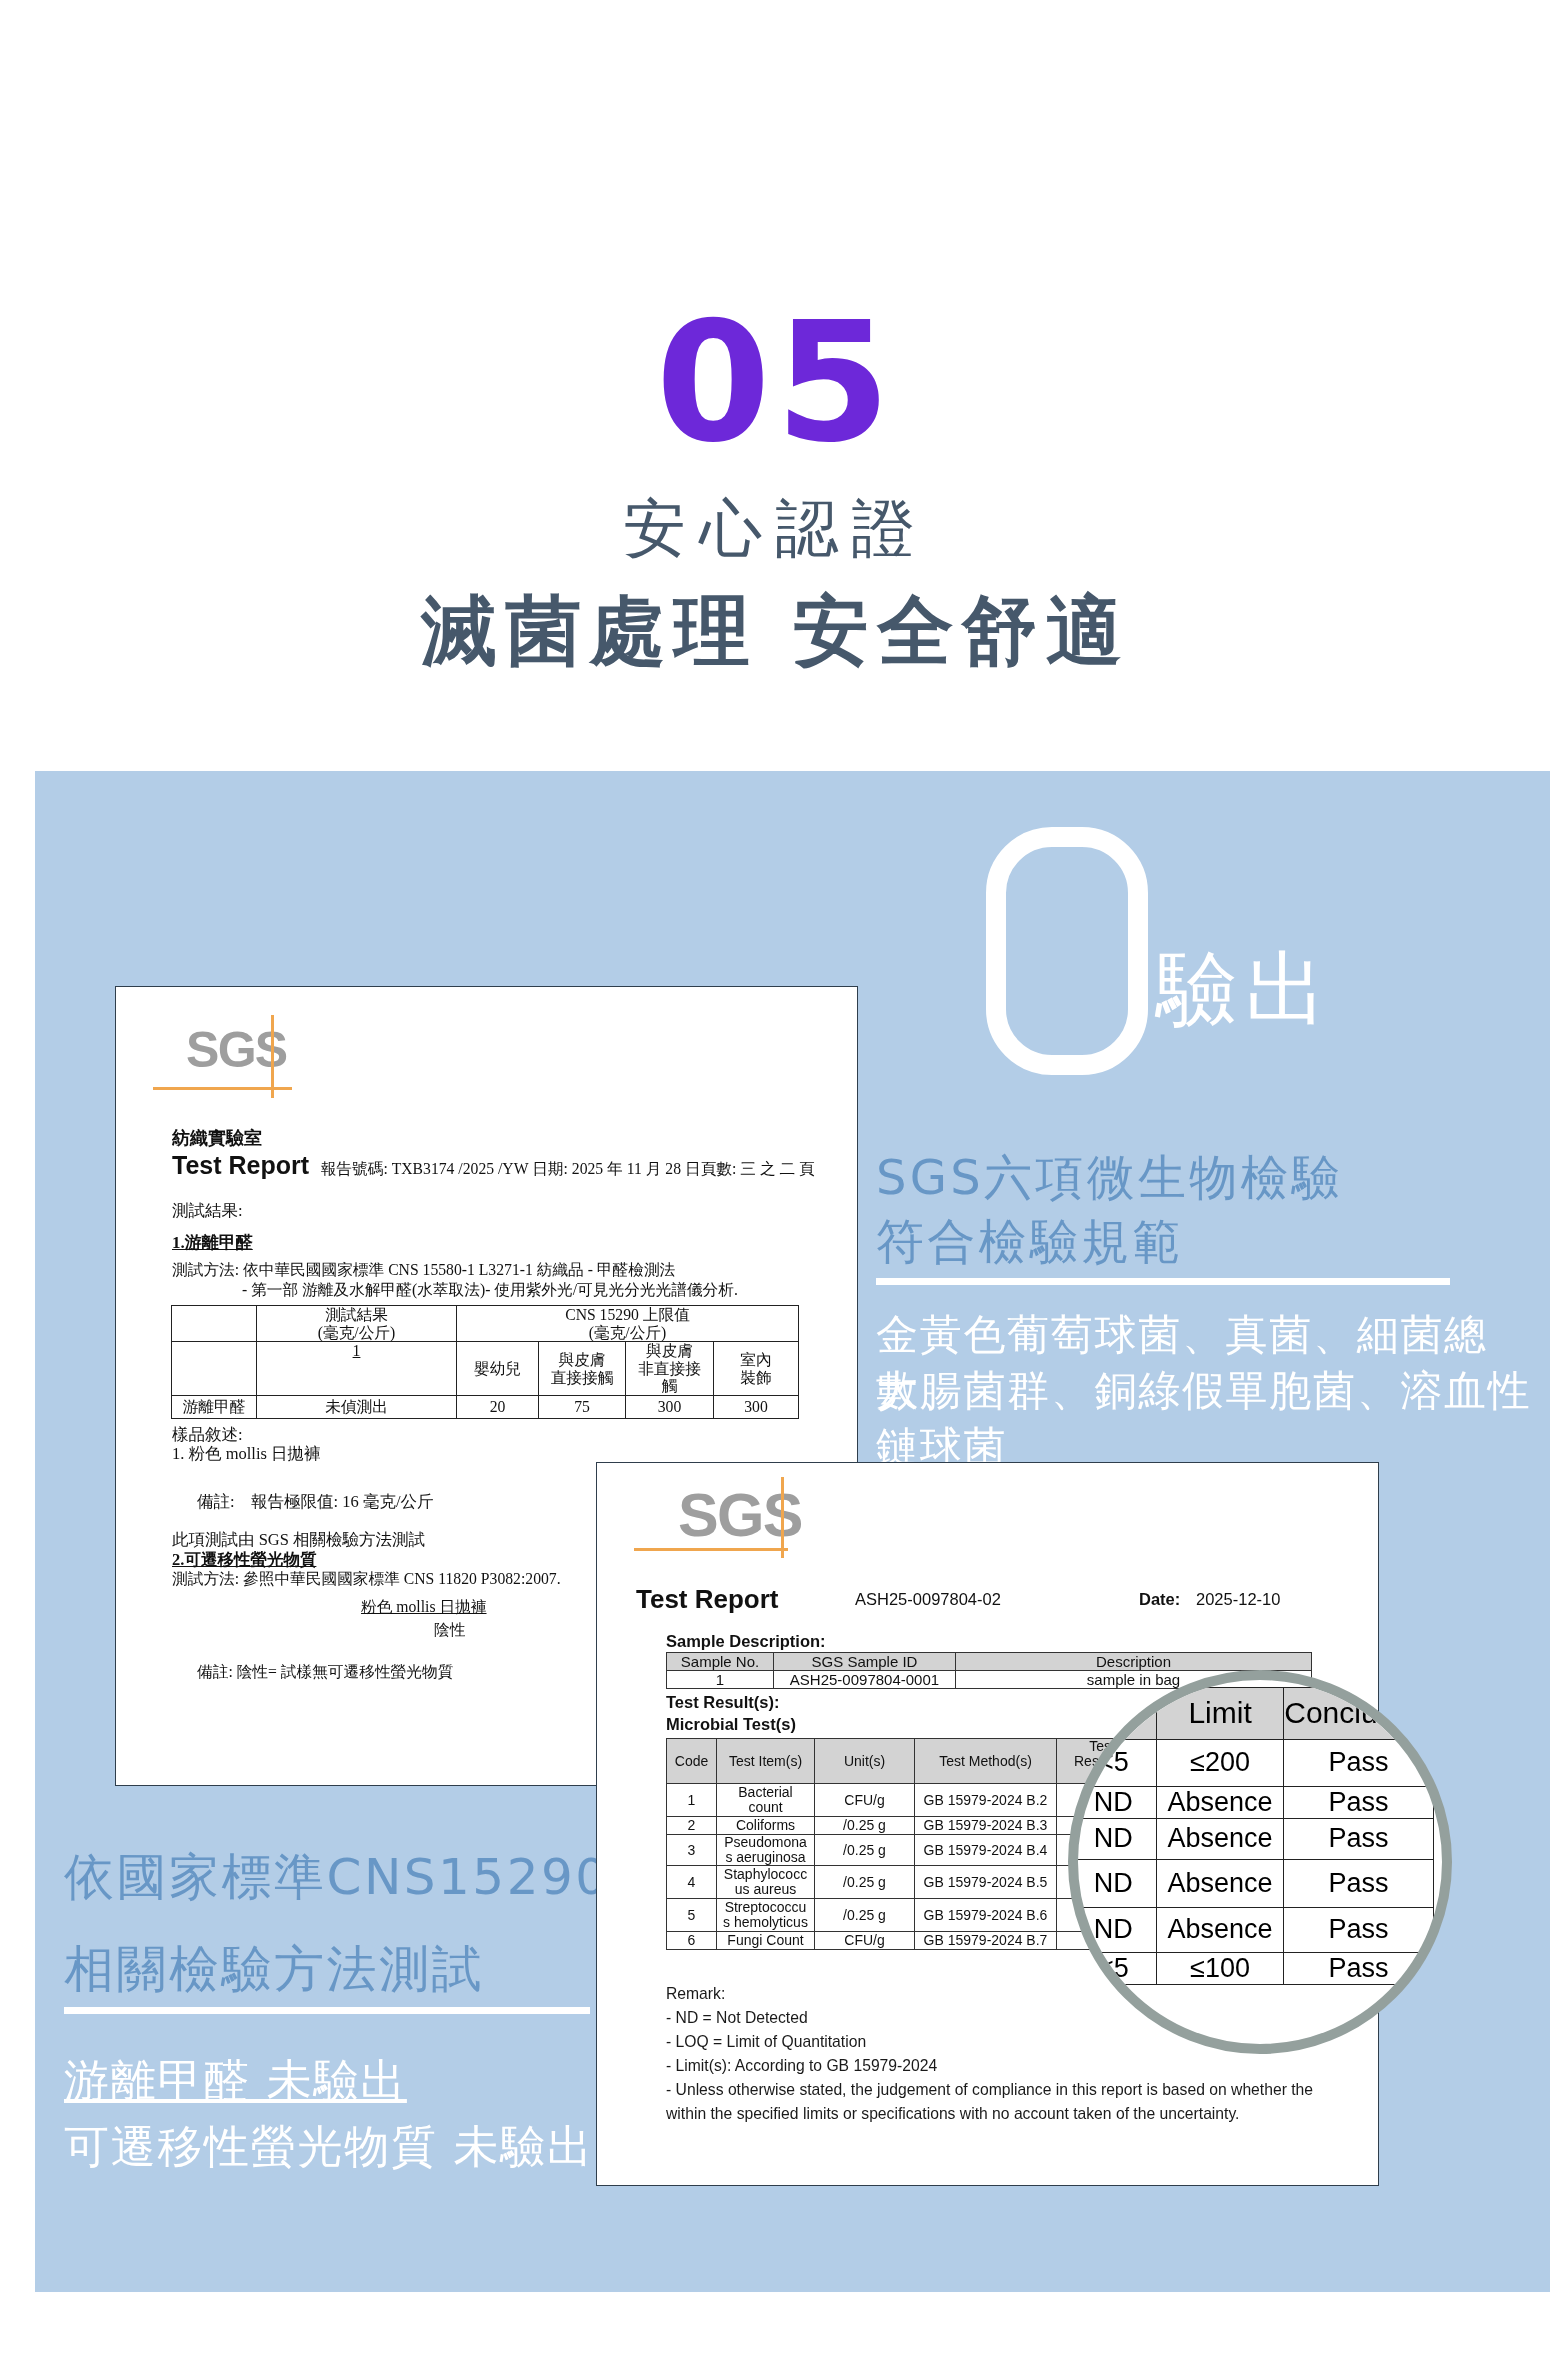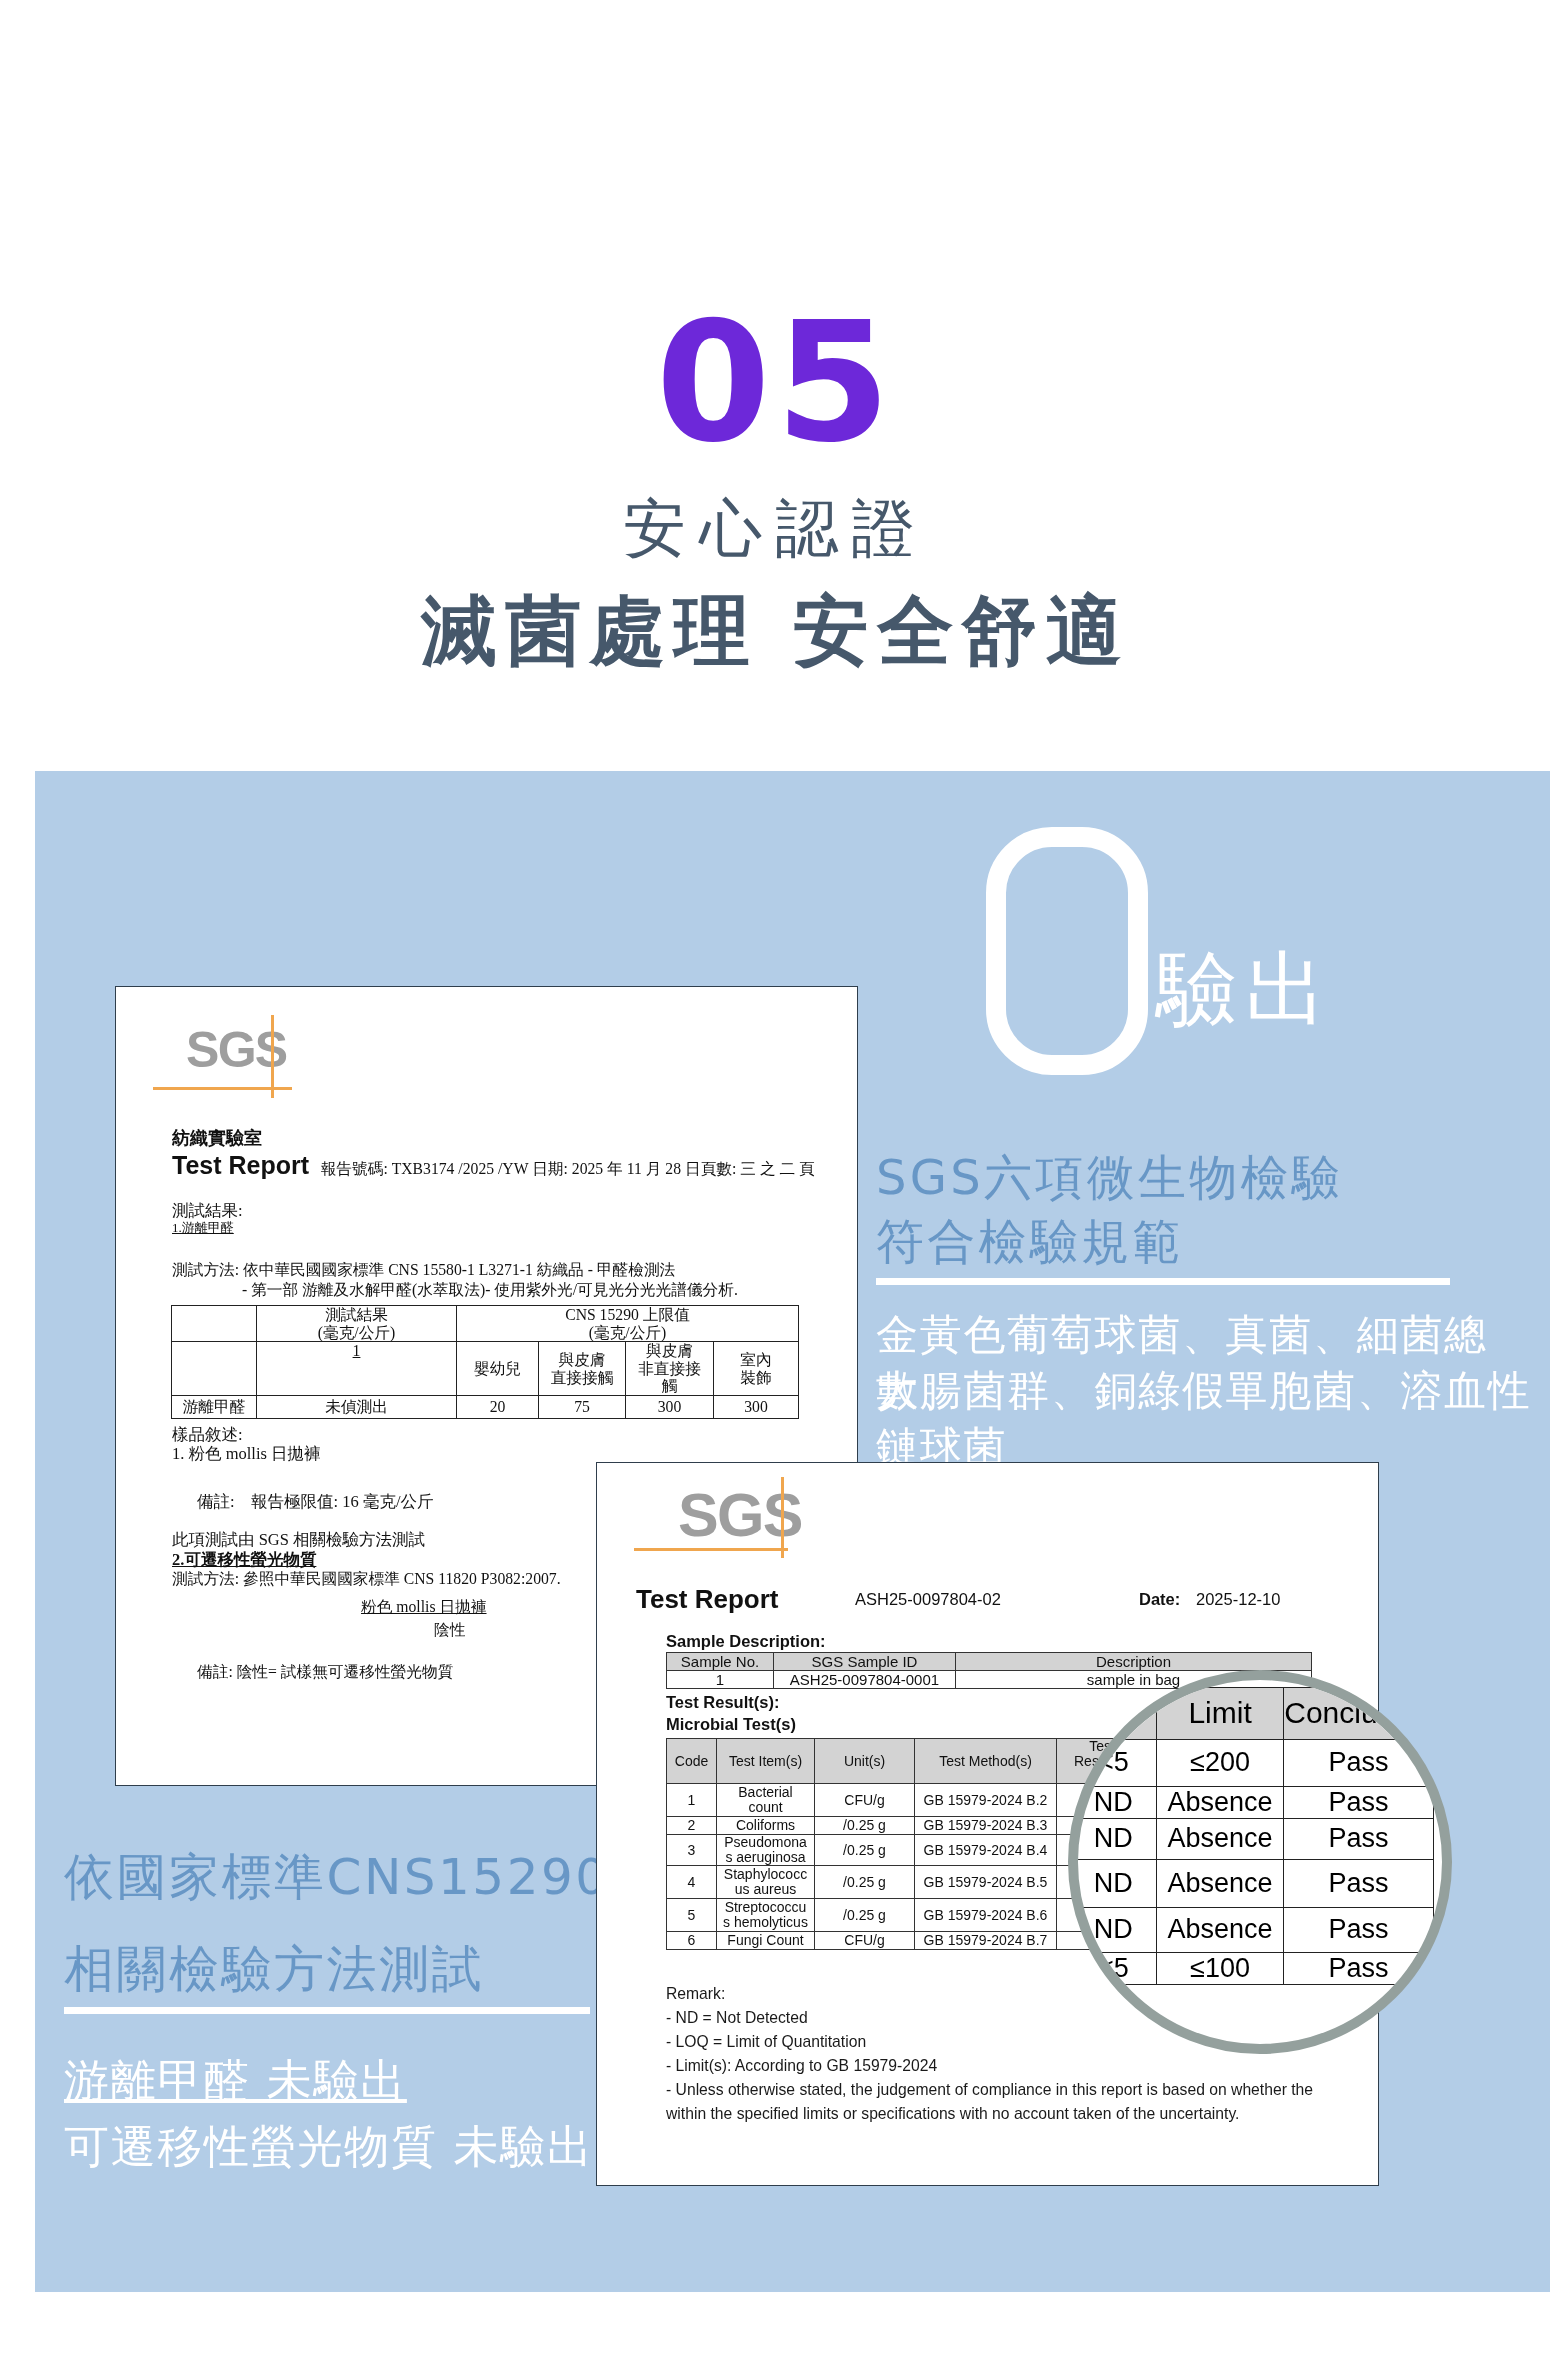--- a/index.html
+++ b/index.html
@@ -47,21 +47,21 @@
 
   .sgs-logo{position:absolute;color:#9e9e9e;font-weight:700;
             font-family:"Liberation Sans","DejaVu Sans",sans-serif;letter-spacing:-1.7px;line-height:1;margin-left:12px;}
   .oline{position:absolute;background:#f0a64e;}
 
   .d1-lab{left:56px;top:139px;font-size:18px;font-weight:700;}
   .d1-titlerow{left:56px;top:164px;display:flex;align-items:baseline;gap:11.6px;white-space:nowrap;}
   .d1-title{font-size:25px;font-weight:700;font-family:"Liberation Sans","DejaVu Sans",sans-serif;}
   .d1-meta{font-size:15.7px;}
   .d1-results{left:56px;top:213px;font-size:16.5px;text-align:center;}
-  .d1-s1h{left:56px;top:232px;font-size:13px;font-weight:400;text-decoration:underline;}
+  .d1-s1h{left:56px;top:244px;font-size:17px;font-weight:700;text-decoration:underline;}
   .d1-m1{left:56px;top:273px;font-size:15.7px;}
   .d1-m2{left:126px;top:293px;font-size:15.7px;}
   .d1-table{left:55px;top:318px;}
   .d1-table table{border-collapse:collapse;border:1.7px solid #222;table-layout:fixed;}
   .d1-table td{border:0.8px solid #222;text-align:center;font-size:15.7px;line-height:1.12;
                padding:0;overflow:hidden;}
   .pre{white-space:pre-line;}
   .u{text-decoration:underline;}
   .d1-sample-label{left:56px;top:437px;font-size:16.5px;}
   .d1-sample-item{left:56px;top:456px;font-size:16.5px;}

